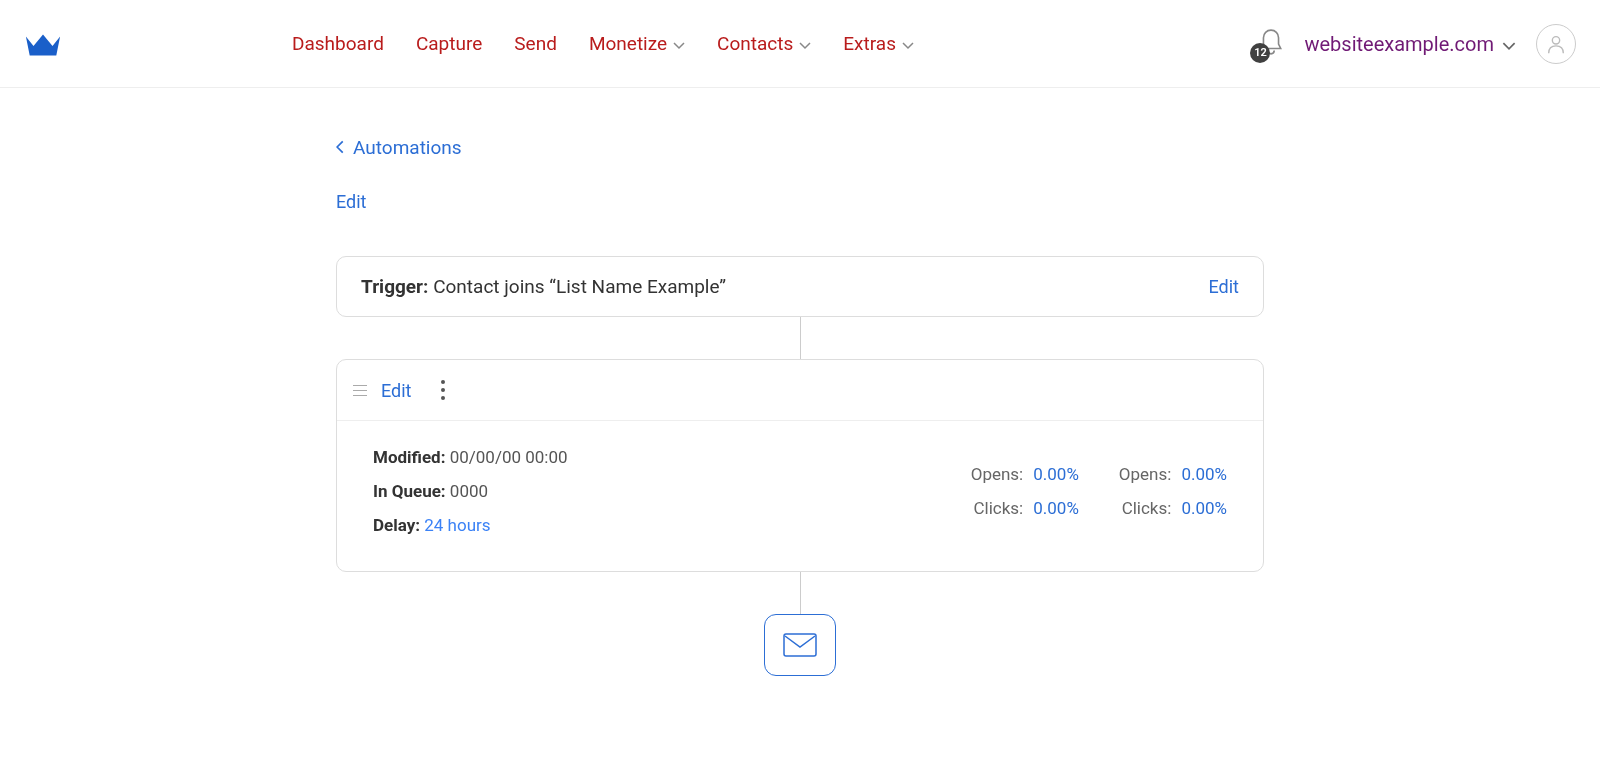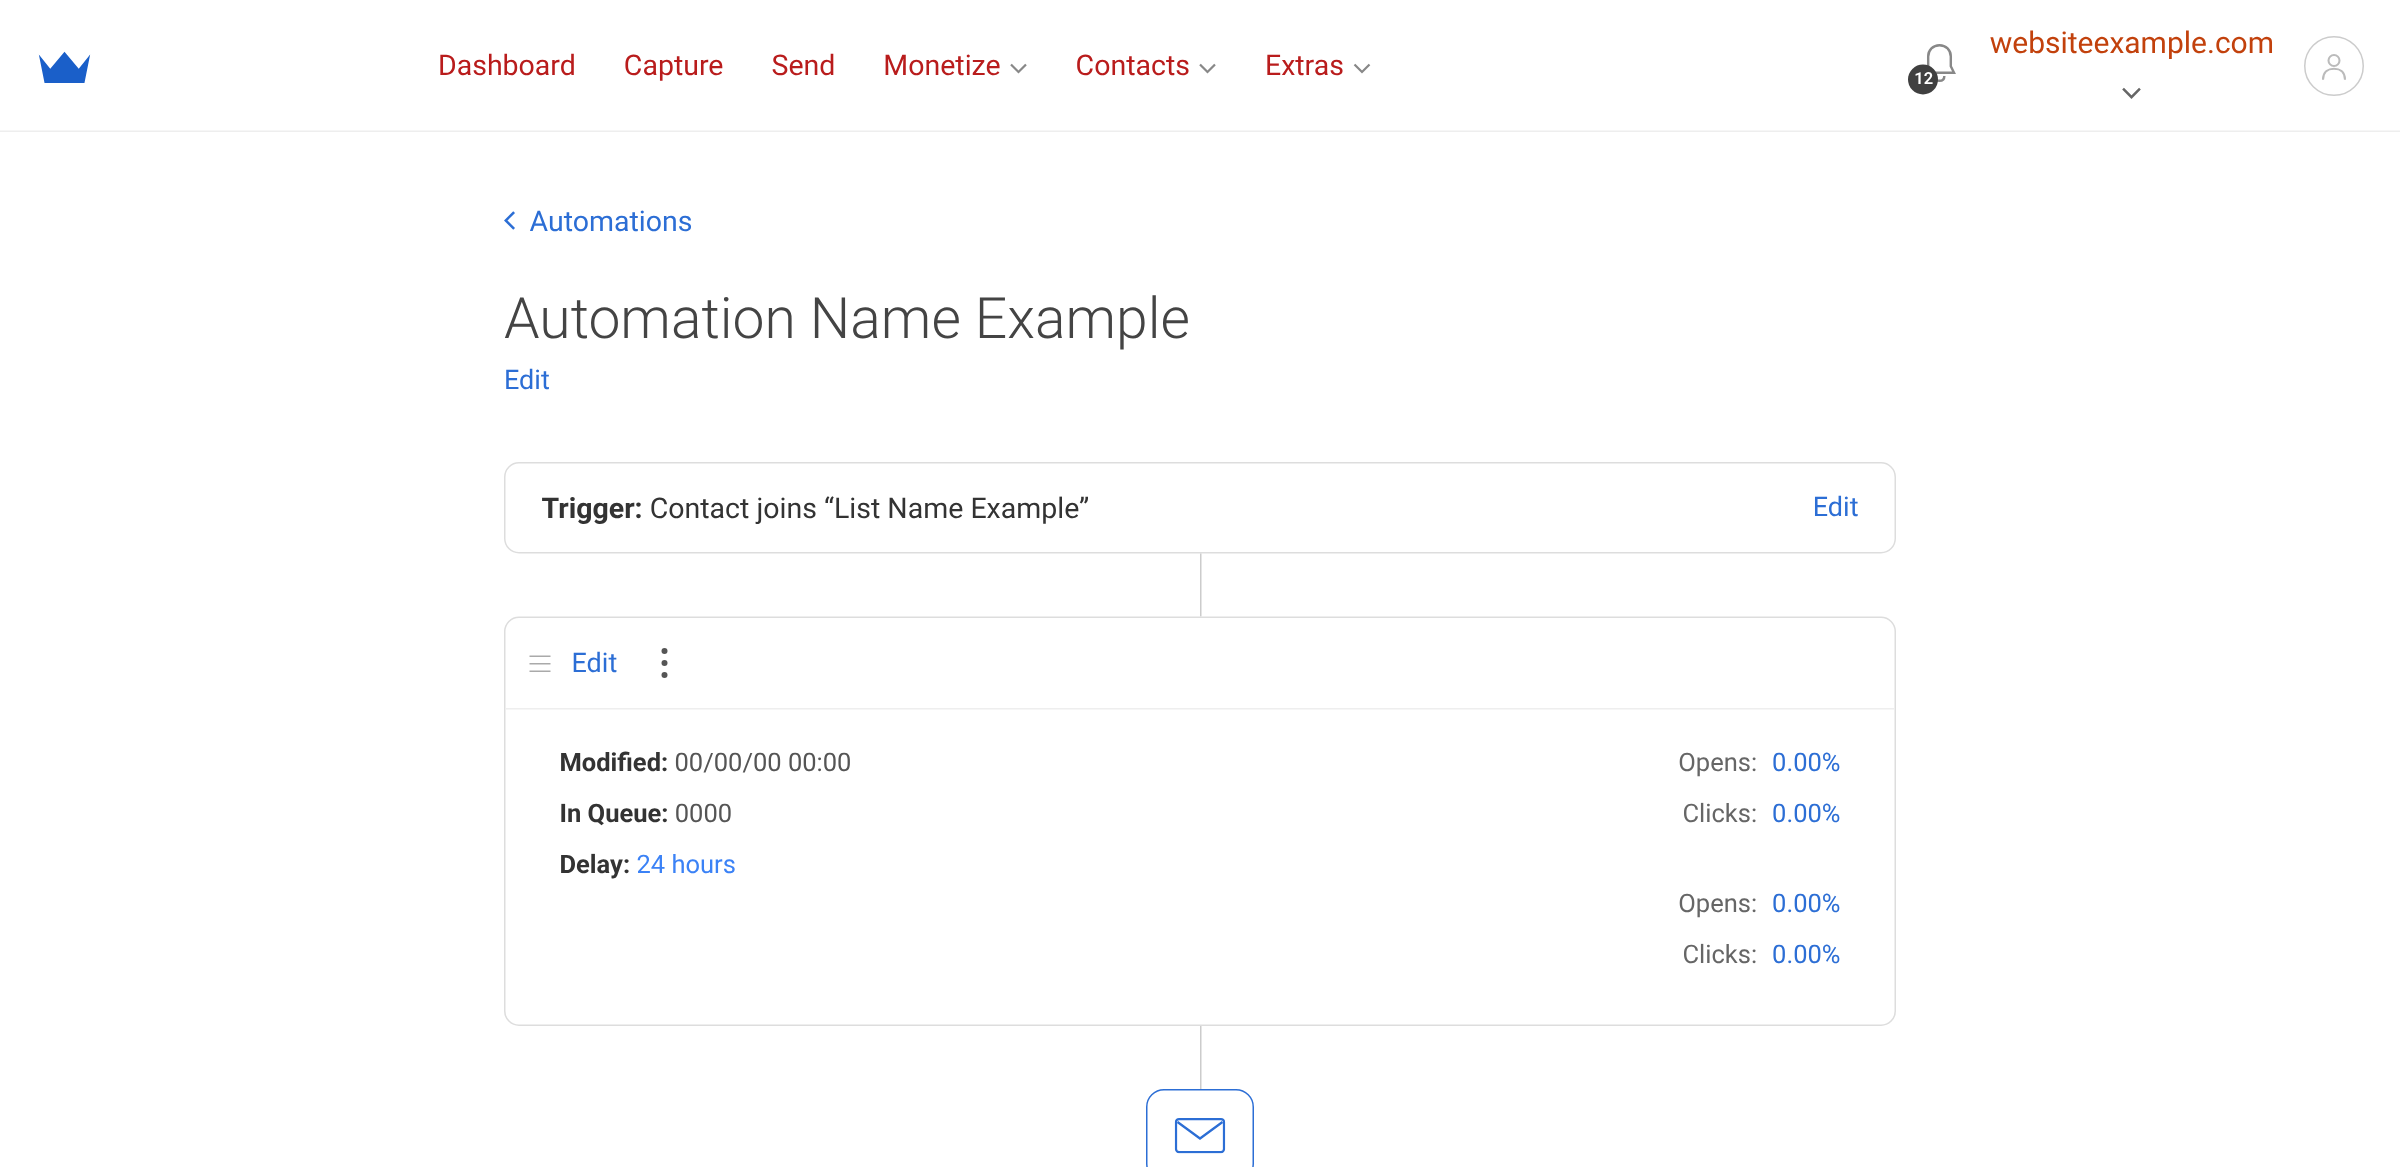--- a/index.html
+++ b/index.html
@@ -53,26 +53,25 @@
       height: 20px;
       font-size: 11px;
       font-weight: 600;
       display: flex;
       align-items: center;
       justify-content: center;
     }
     
     .domain-selector { 
       font-size: 20px; 
-      color: #c2410c;
+      color: #701a75;
       display: flex;
       align-items: center;
       gap: 8px;
       cursor: pointer;
-      flex-direction: column;
     }
     
     .avatar {
       width: 40px;
       height: 40px;
       border: 1px solid #ccc;
       border-radius: 50%;
       display: flex;
       align-items: center;
       justify-content: center;
@@ -180,21 +179,20 @@
     .meta-list { display: flex; flex-direction: column; gap: 14px; font-size: 17px; }
     .meta-list .row strong { font-weight: 700; color: #333; }
     .meta-list .row span { color: #555; }
     .meta-list .row .link { color: #3b82f6; cursor: pointer; }
     
     .stats {
       display: flex;
       gap: 40px;
       align-items: center;
       font-size: 17px;
-      flex-direction: column;
     }
     .stats-col { display: flex; flex-direction: column; gap: 14px; }
     .stats-col .row { display: flex; justify-content: flex-end; gap: 10px; }
     .stats-col .row .stat-label { color: #666; text-align: right; }
     .stats-col .row .stat-value { color: #2c6ed5; cursor: pointer; }
     
     .add-email {
       width: 72px;
       height: 62px;
       border: 1.5px solid #2c6ed5;
@@ -279,21 +277,20 @@
 <div class="main">
   <div class="breadcrumb">
     <span>
       <svg width="9" height="14" viewBox="0 0 8 12">
           <path d="M6 1 L1 6 L6 11" stroke="#2c6ed5" stroke-width="1.5" fill="none"></path>
         </svg>
     </span>
     <span>Automations</span>
   </div>
   
-  <h1 class="page-title">Automation Name Example</h1>
   <span class="edit-link">Edit</span>
   
   <div class="card trigger-card">
     <div class="label">
       <strong>Trigger:</strong>
       <span> </span>
       <span>Contact joins “List Name Example”</span>
     </div>
     <span class="card-edit">Edit</span>
   </div>

